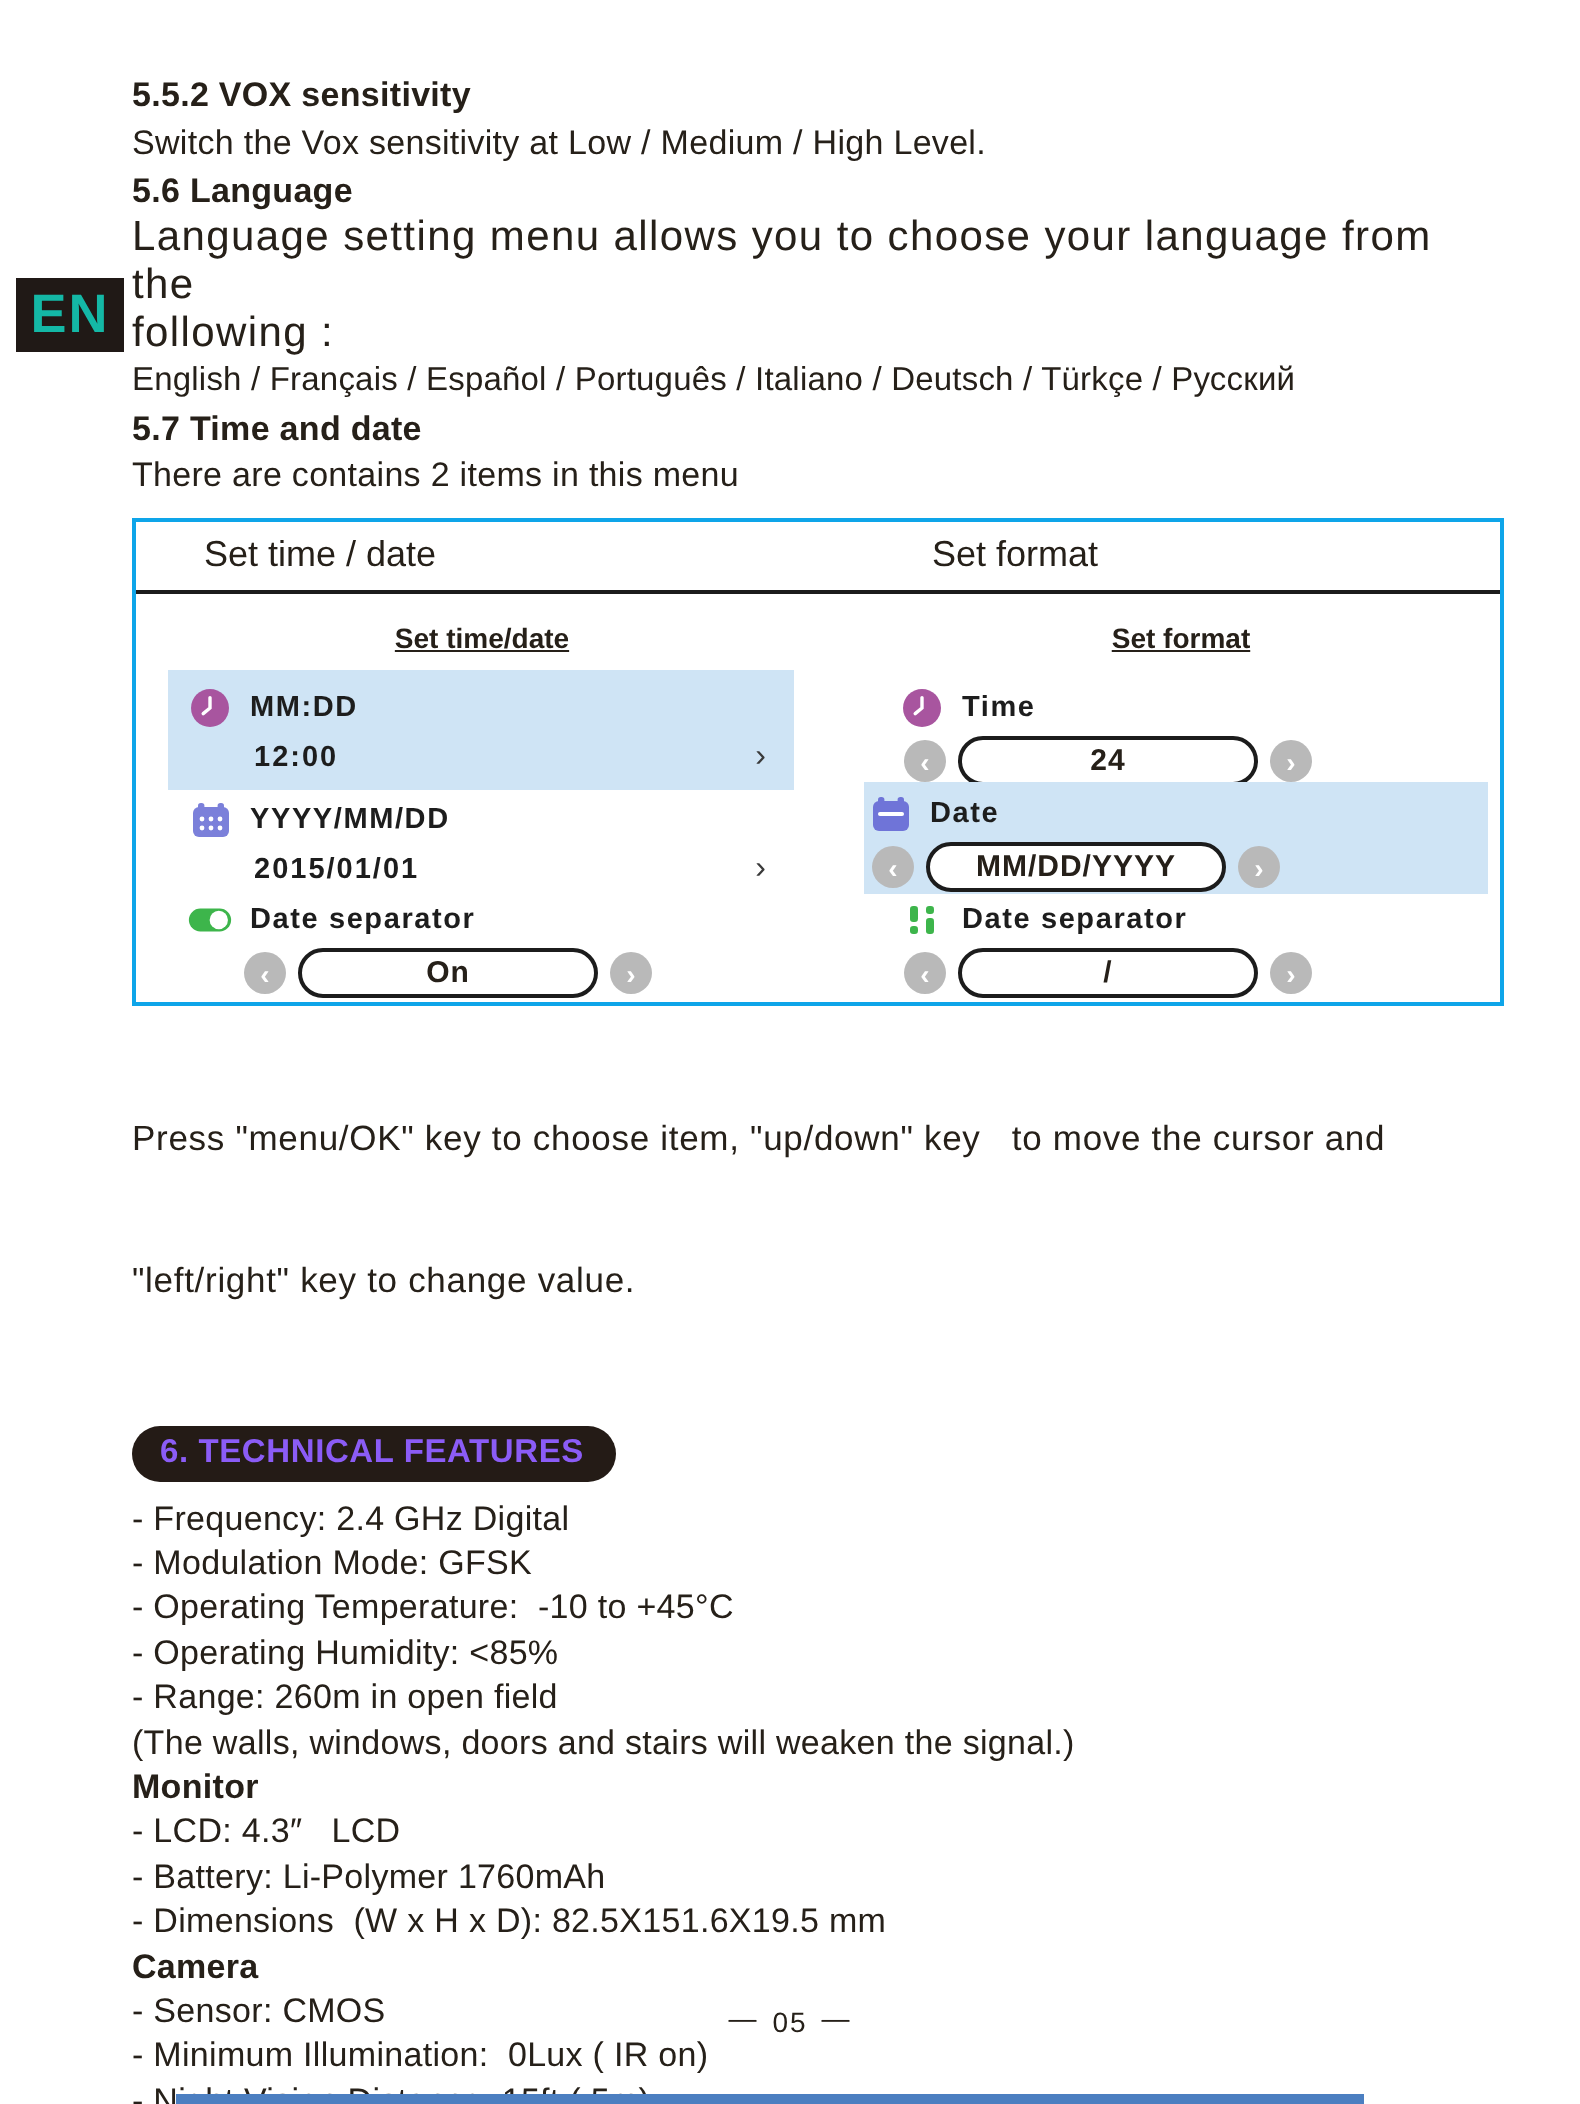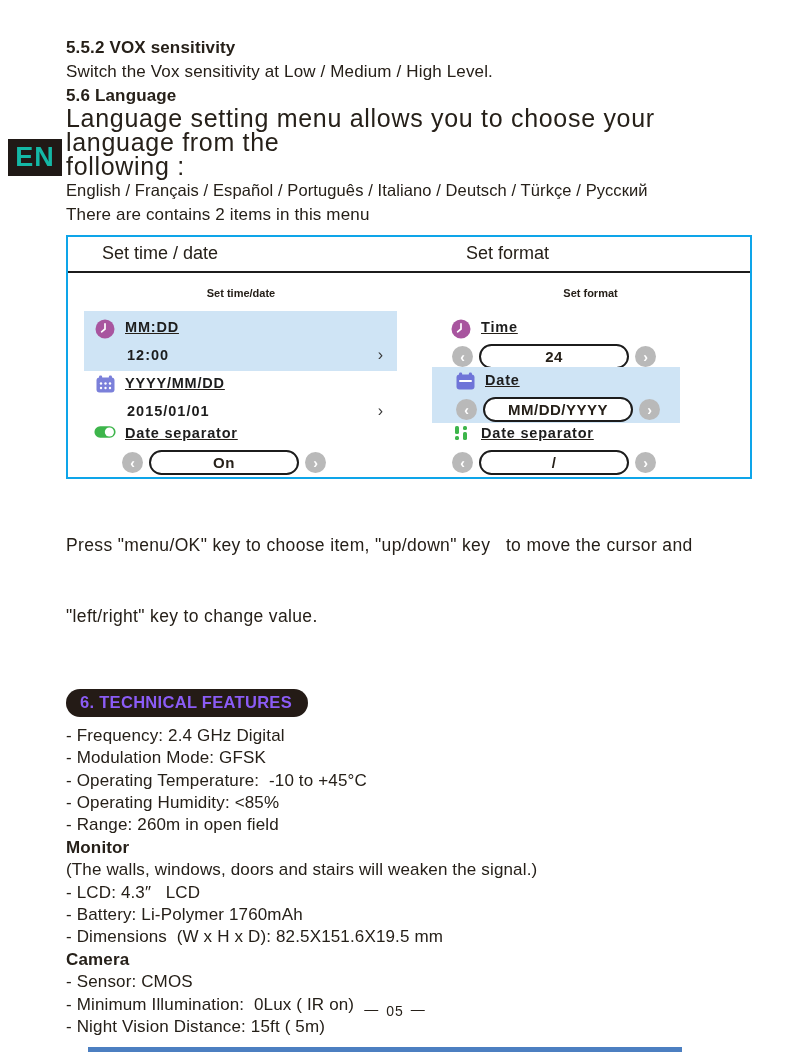--- a/index.html
+++ b/index.html
@@ -6,54 +6,54 @@
   .page{position:relative;width:790px;height:1052px;background:#ffffff;overflow:hidden;
         font-family:"Liberation Sans",sans-serif;color:#262019;}
   
   .en-tab{position:absolute;left:8px;top:139px;width:54px;height:37px;background:#201916;
           color:#14b8a6;font-weight:bold;font-size:27px;display:flex;align-items:center;
           justify-content:center;letter-spacing:1px;}
   
   .content{position:absolute;left:66px;top:36px;width:684px;}
   .line{line-height:23.8px;font-size:17px;letter-spacing:0.15px;white-space:pre-wrap;}
   .h{font-weight:bold;}
-  .wide{font-size:25px;letter-spacing:0.7px;}
+  .wide{font-size:21px;letter-spacing:0.7px;}
   .lang-list{font-size:16.5px;letter-spacing:0.1px;}
   
   .figure{position:relative;width:686px;height:244px;border:2px solid #0ea5e9;margin-top:9px;
           box-sizing:border-box;background:#fff;}
   .fig-header{position:relative;height:34px;border-bottom:2px solid #1c1c1c;font-size:18px;}
   .fh-left{position:absolute;left:34px;top:6px;}
   .fh-right{position:absolute;left:398px;top:6px;}
-  .p-title{position:absolute;font-size:11px;font-weight:bold;text-align:center;top:50px;}
+  .p-title{position:absolute;font-size:14px;font-weight:bold;text-align:center;top:50px;text-decoration:underline;}
   .lt{left:0;width:346px;}
   .rt{left:366px;width:313px;}
   .menurow{position:absolute;box-sizing:border-box;}
   .hl{background:#cfe4f5;}
-  .mline{display:flex;align-items:flex-start;gap:9px;height:22px;text-decoration:underline;}
+  .mline{display:flex;align-items:center;gap:9px;height:22px;}
   .icon{display:inline-flex;align-items:center;width:22px;justify-content:center;}
   .mlabel{font-weight:bold;font-size:14.5px;letter-spacing:0.8px;color:#1d1d1d;}
   .mvalue{font-weight:bold;font-size:14.5px;letter-spacing:1px;color:#1d1d1d;}
   .valline{position:relative;height:22px;margin-top:4px;}
   .valline .mvalue{position:absolute;left:33px;top:2px;text-align:center;}
   .rowchev{position:absolute;right:14px;top:1px;font-size:16px;color:#3a3a3a;}
   .stepper{display:flex;align-items:center;gap:6px;margin-top:3px;}
   .scirc{width:21px;height:21px;border-radius:50%;background:#b9b9b9;color:#fff;font-weight:bold;
          font-size:14px;display:flex;align-items:center;justify-content:center;line-height:1;
          flex:0 0 auto;}
   .spill{width:150px;height:25px;border:2px solid #1c1c1c;border-radius:13px;background:#fff;
          box-sizing:border-box;display:flex;align-items:center;justify-content:center;
          font-weight:bold;font-size:15px;letter-spacing:0.5px;}
   
   .l-row1{left:16px;top:74px;width:313px;height:60px;padding:8px 0 0 10px;}
   .l-row2{left:16px;top:138px;width:313px;height:46px;padding-left:10px;}
   .l-row3{left:16px;top:188px;width:313px;padding-left:10px;}
   .l-row3 .stepper{margin-left:28px;}
   .r-row1{left:366px;top:82px;width:312px;padding-left:16px;}
-  .r-row2{left:364px;top:130px;width:248px;height:56px;padding:5px 0 0 22px;}
+  .r-row2{left:364px;top:130px;width:312px;height:56px;padding:5px 0 0 2px;}
   .r-row3{left:366px;top:188px;width:312px;padding-left:16px;}
   .r-ctrl{margin-left:2px;}
   
   .instr{margin-top:7px;font-size:17.5px;letter-spacing:0.35px;line-height:23.8px;white-space:pre-wrap;}
   
   .pill{display:inline-block;margin-top:12px;background:#241b16;color:#8b5cf6;font-weight:bold;
         font-size:16.5px;padding:4px 16px 5px 14px;border-radius:15px;letter-spacing:0.3px;}
   
   .specs{margin-top:8px;}
   .spec{line-height:22.4px;font-size:17px;letter-spacing:0.15px;white-space:pre-wrap;}
@@ -72,20 +72,21 @@
   <div class="en-tab">EN</div>
 
   <div class="content">
 
     <div class="line h">5.5.2 VOX sensitivity</div>
     <div class="line">Switch the Vox sensitivity at Low / Medium / High Level.</div>
     <div class="line h">5.6 Language</div>
     <div class="line wide">Language setting menu allows you to choose your language from the</div>
     <div class="line wide">following :</div>
     <div class="line lang-list">English / Français / Español / Português / Italiano / Deutsch / Türkçe / Русский</div>
+    <div class="line h">5.7 Time and date</div>
     <div class="line">There are contains 2 items in this menu</div>
 
     
     <div class="figure">
       <div class="fig-header">
         <span class="fh-left">Set time / date</span>
         <span class="fh-right">Set format</span>
       </div>
 
       <div class="p-title lt">Set time/date</div>
@@ -210,22 +211,22 @@
     </div>
 
     <div class="pill">6. TECHNICAL FEATURES</div>
 
     <div class="specs">
       <div class="spec">- Frequency: 2.4 GHz Digital</div>
       <div class="spec">- Modulation Mode: GFSK</div>
       <div class="spec">- Operating Temperature:  -10 to +45°C</div>
       <div class="spec">- Operating Humidity: &lt;85%</div>
       <div class="spec">- Range: 260m in open field</div>
+      <div class="spec">(The walls, windows, doors and stairs will weaken the signal.)</div>
       <div class="spec subhead">Monitor</div>
-      <div class="spec">(The walls, windows, doors and stairs will weaken the signal.)</div>
       <div class="spec">- LCD: 4.3″   LCD</div>
       <div class="spec">- Battery: Li-Polymer 1760mAh</div>
       <div class="spec">- Dimensions  (W x H x D): 82.5X151.6X19.5 mm</div>
       <div class="spec subhead">Camera</div>
       <div class="spec">- Sensor: CMOS</div>
       <div class="spec">- Minimum Illumination:  0Lux ( IR on)</div>
       <div class="spec">- Night Vision Distance: 15ft ( 5m)</div>
 
     </div>
   </div>

